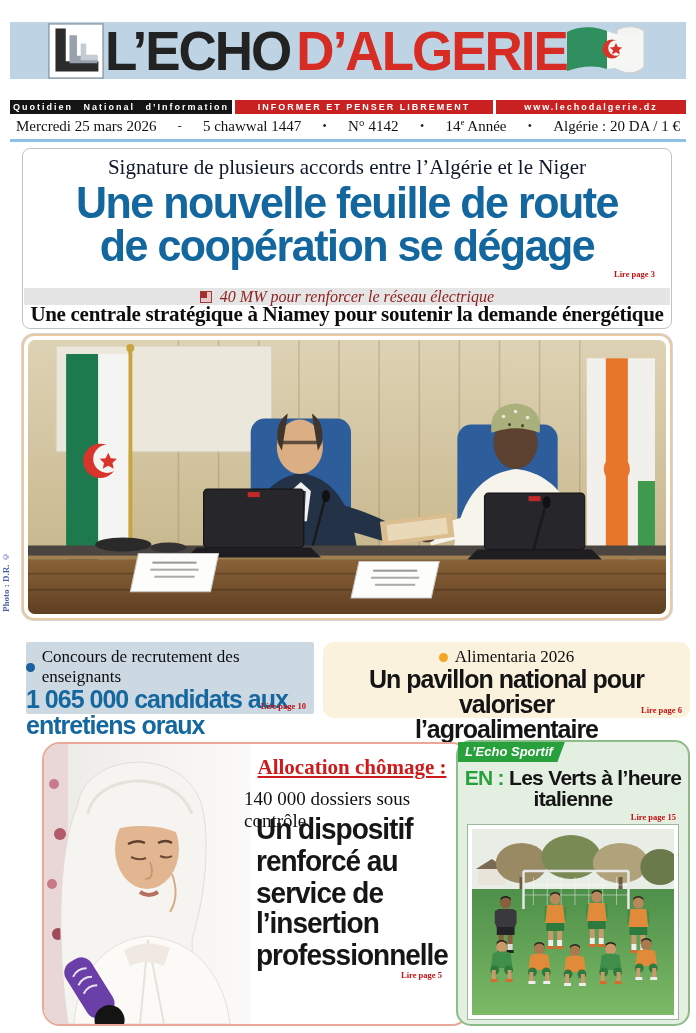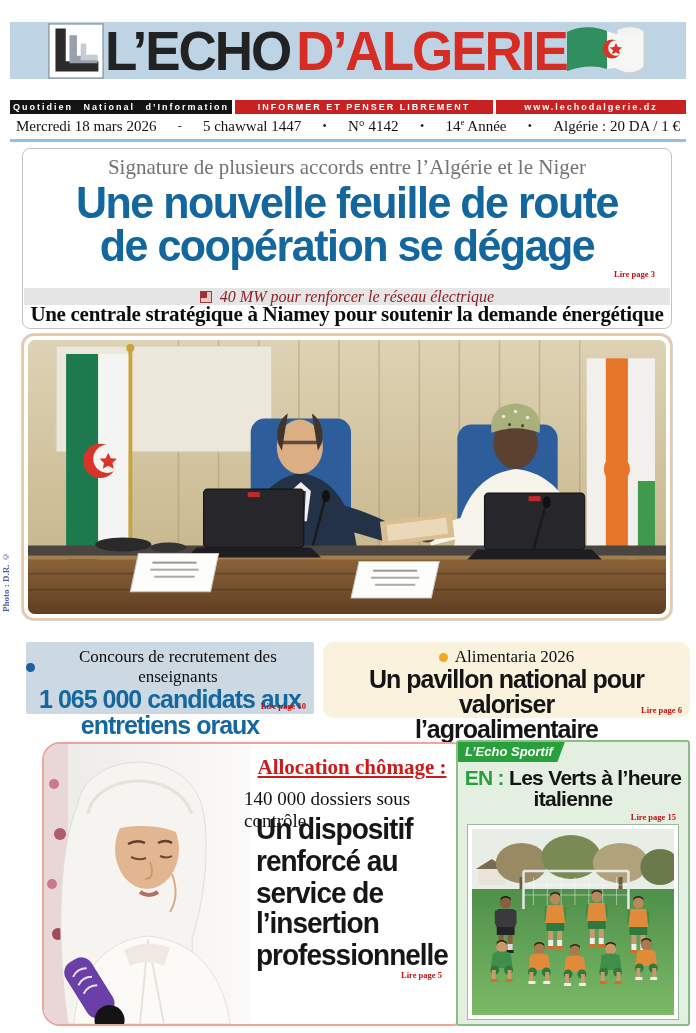--- a/index.html
+++ b/index.html
@@ -24,21 +24,21 @@
   
   .dateline{position:absolute;left:10px;top:116px;width:676px;height:20px;display:flex;
             align-items:center;justify-content:space-between;padding:0 6px;box-sizing:border-box;
             font-family:"Liberation Serif",serif;font-size:15px;color:#111;}
   .dateline .sep{font-size:12px;color:#222;}
   .dateline-rule{position:absolute;left:10px;top:139px;width:676px;height:3px;background:#8fc1e8;}
   sup{font-size:9px;}
   
   .lead-box{position:absolute;left:22px;top:148px;width:650px;height:181px;box-sizing:border-box;
             border:1px solid #c2c2c2;border-radius:8px;text-align:center;background:#fff;}
-  .lead-kicker{margin-top:6px;font-family:"Liberation Serif",serif;font-size:21px;color:#737373;}
+  .lead-kicker{margin-top:6px;font-family:"Liberation Serif",serif;font-size:21px;color:#0f172a;}
   .lead-headline{margin-top:3px;color:#13679e;font-weight:bold;font-size:43px;line-height:.97;
                  letter-spacing:-1.5px;transform:scaleY(1.04);}
   .page-ref{color:#c41212;font-family:"Liberation Serif",serif;font-weight:bold;font-size:8.5px;}
   .lead-ref{position:absolute;right:16px;top:120px;}
   .strap-band{position:absolute;left:1px;right:1px;top:139px;height:17px;background:#e5e5e5;
               display:flex;align-items:center;justify-content:center;gap:8px;}
   .red-square{width:10px;height:10px;border:1px solid #a03a3a;background:#e5c9c9;position:relative;}
   .red-square::after{content:"";position:absolute;left:0;top:0;width:6px;height:6px;background:#a33030;}
   .strap-kicker{font-family:"Liberation Serif",serif;font-style:italic;font-size:16px;color:#8e1d1d;}
   .strap-headline{position:absolute;left:0;right:0;bottom:1px;font-family:"Liberation Serif",serif;
@@ -47,21 +47,21 @@
   .photo-frame{position:absolute;left:22px;top:334px;width:650px;height:286px;box-sizing:border-box;
                background:#fff;border:2px solid #e9c9a4;border-radius:12px;box-shadow:0 0 0 1px #d5d5d5;
                padding:4px;}
   .photo-main{width:100%;height:100%;border-radius:7px;overflow:hidden;}
   .photo-main svg{display:block;width:100%;height:100%;}
   .photo-credit{position:absolute;left:1px;top:512px;width:14px;height:100px;
                 writing-mode:vertical-rl;transform:rotate(180deg);
                 font-family:"Liberation Serif",serif;font-weight:bold;font-size:9px;color:#4a5fa8;}
   
   .teachers-box{position:absolute;left:26px;top:642px;width:288px;height:72px;background:#ccd8e2;
-                text-align:center;border-radius:2px;}
+                border-radius:2px;}
   .alimentaria-box{position:absolute;left:323px;top:642px;width:367px;height:76px;background:#fbf2de;
                    text-align:center;border-radius:10px;}
   .mid-kicker{margin-top:5px;font-family:"Liberation Serif",serif;font-size:17px;color:#0d0d0d;
               display:flex;align-items:center;justify-content:center;gap:7px;}
   .dot{width:9px;height:9px;border-radius:50%;display:inline-block;}
   .dot-blue{background:#1a5f9e;}
   .dot-orange{background:#f5a623;}
   .mid-headline{font-weight:bold;font-size:25px;line-height:.98;letter-spacing:-1px;transform:scaleY(1.03);}
   .teachers-box .mid-headline{color:#15689f;}
   .alimentaria-box .mid-headline{color:#141414;}
@@ -75,21 +75,21 @@
                   font-family:"Liberation Serif",serif;font-weight:bold;font-size:21px;color:#cc1b1b;
                   text-decoration:underline;}
   .chomage-sub{position:absolute;left:200px;right:8px;top:44px;text-align:left;
                font-family:"Liberation Serif",serif;font-size:19px;color:#111;}
   .chomage-headline{position:absolute;left:212px;top:70px;width:208px;text-align:left;
                     font-weight:bold;font-size:28px;line-height:1.1;letter-spacing:-1px;color:#161616;
                     transform:scaleY(1.03);transform-origin:left top;}
   .chomage-ref{position:absolute;right:26px;top:226px;}
   
   .sport-box{position:absolute;left:456px;top:740px;width:234px;height:286px;box-sizing:border-box;
-             background:#e3efe1;border:2px solid #8cbc8a;border-radius:3px;}
+             background:#e3efe1;border:2px solid #8cbc8a;border-radius:15px;}
   .sport-ribbon{position:absolute;left:0;top:0;height:20px;padding:0 12px 0 7px;background:#28a03c;
                 color:#fff;font-style:italic;font-weight:bold;font-size:13px;line-height:20px;
                 clip-path:polygon(0 0,100% 0,93% 100%,0 100%);}
   .sport-headline{position:absolute;left:4px;right:4px;top:25px;text-align:center;font-weight:bold;
                   font-size:21px;line-height:1.02;letter-spacing:-.7px;color:#141414;}
   .sport-en{color:#28a03c;}
   .sport-ref{position:absolute;right:12px;top:70px;}
   .sport-photo{position:absolute;left:9px;top:82px;width:212px;height:196px;background:#fff;
                border:1px solid #9db89d;box-sizing:border-box;padding:4px;}
   .sport-photo svg{display:block;width:100%;height:100%;}
@@ -119,21 +119,21 @@
     </svg>
   </div>
 
   <div class="tricolor">
     <div class="seg seg-black">Quotidien National d’Information</div>
     <div class="seg seg-red1">INFORMER ET PENSER LIBREMENT</div>
     <div class="seg seg-red2">www.lechodalgerie.dz</div>
   </div>
 
   <div class="dateline">
-    <span>Mercredi 18 mars 2026</span>
+    <span>Mercredi 25 mars 2026</span>
     <span class="sep">-</span>
     <span>5 chawwal 1447</span>
     <span class="sep">•</span>
     <span>N° 4142</span>
     <span class="sep">•</span>
     <span><span>14</span><sup>e</sup> <span>Année</span></span>
     <span class="sep">•</span>
     <span>Algérie : 20 DA / 1 €</span>
   </div>
   <div class="dateline-rule"></div>

